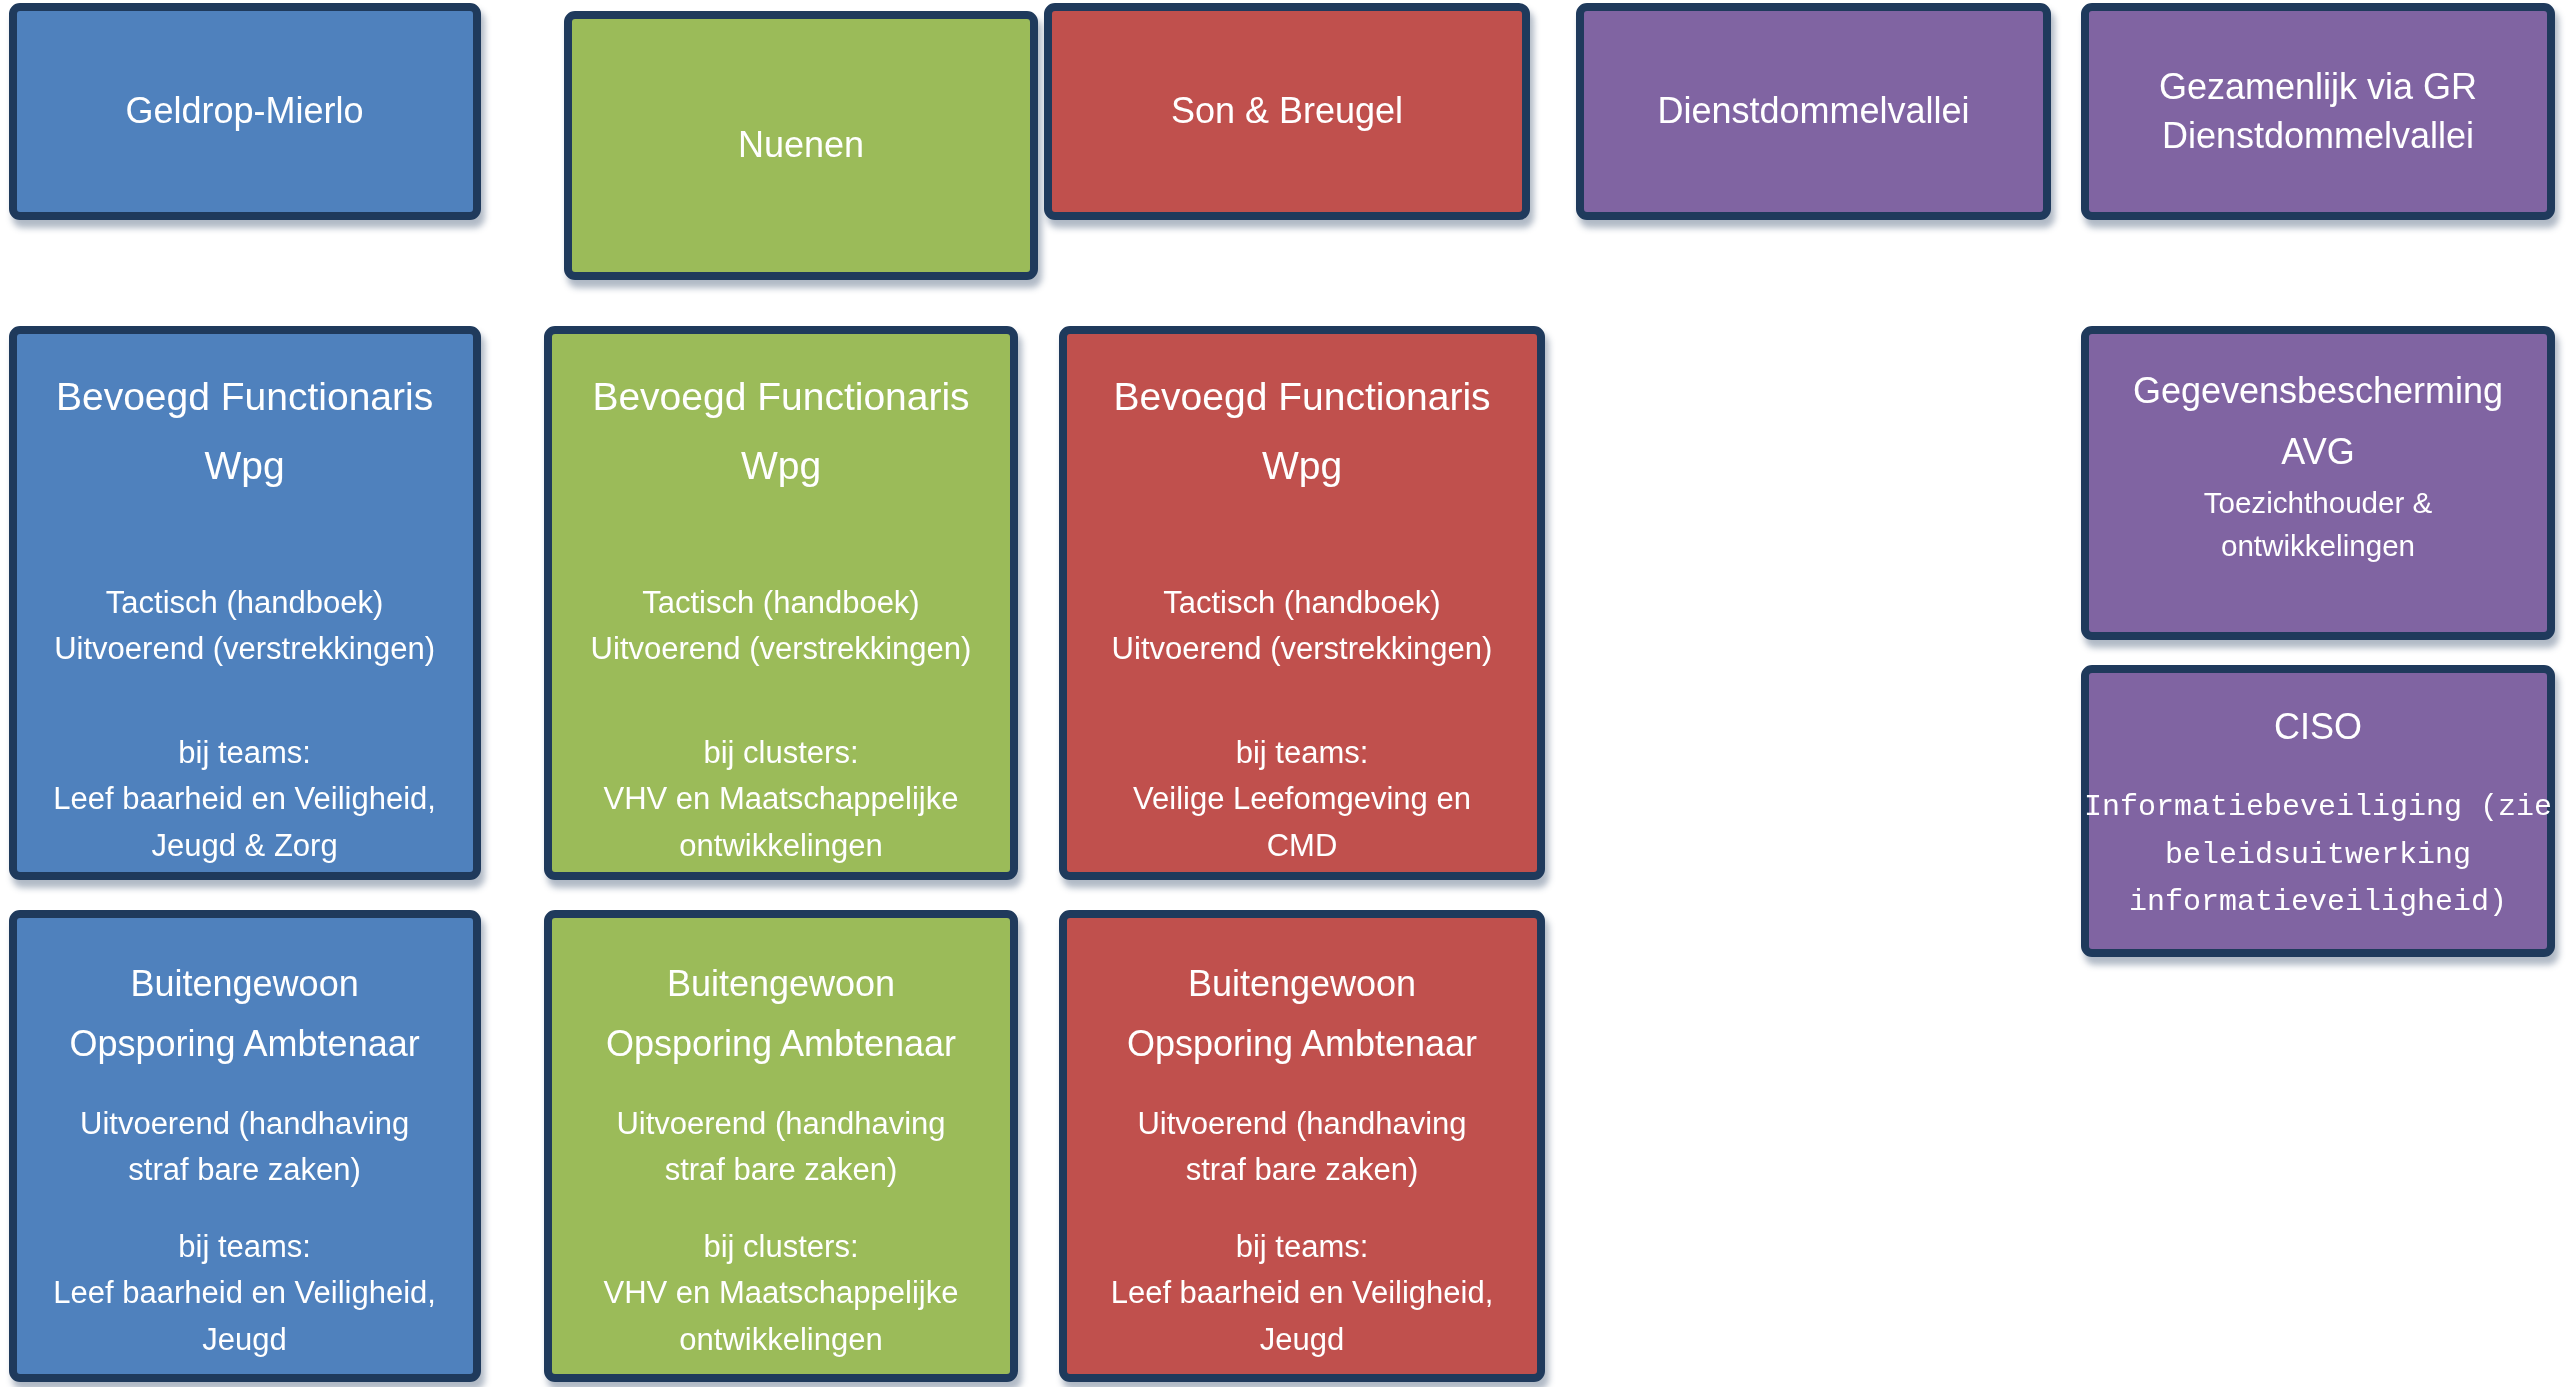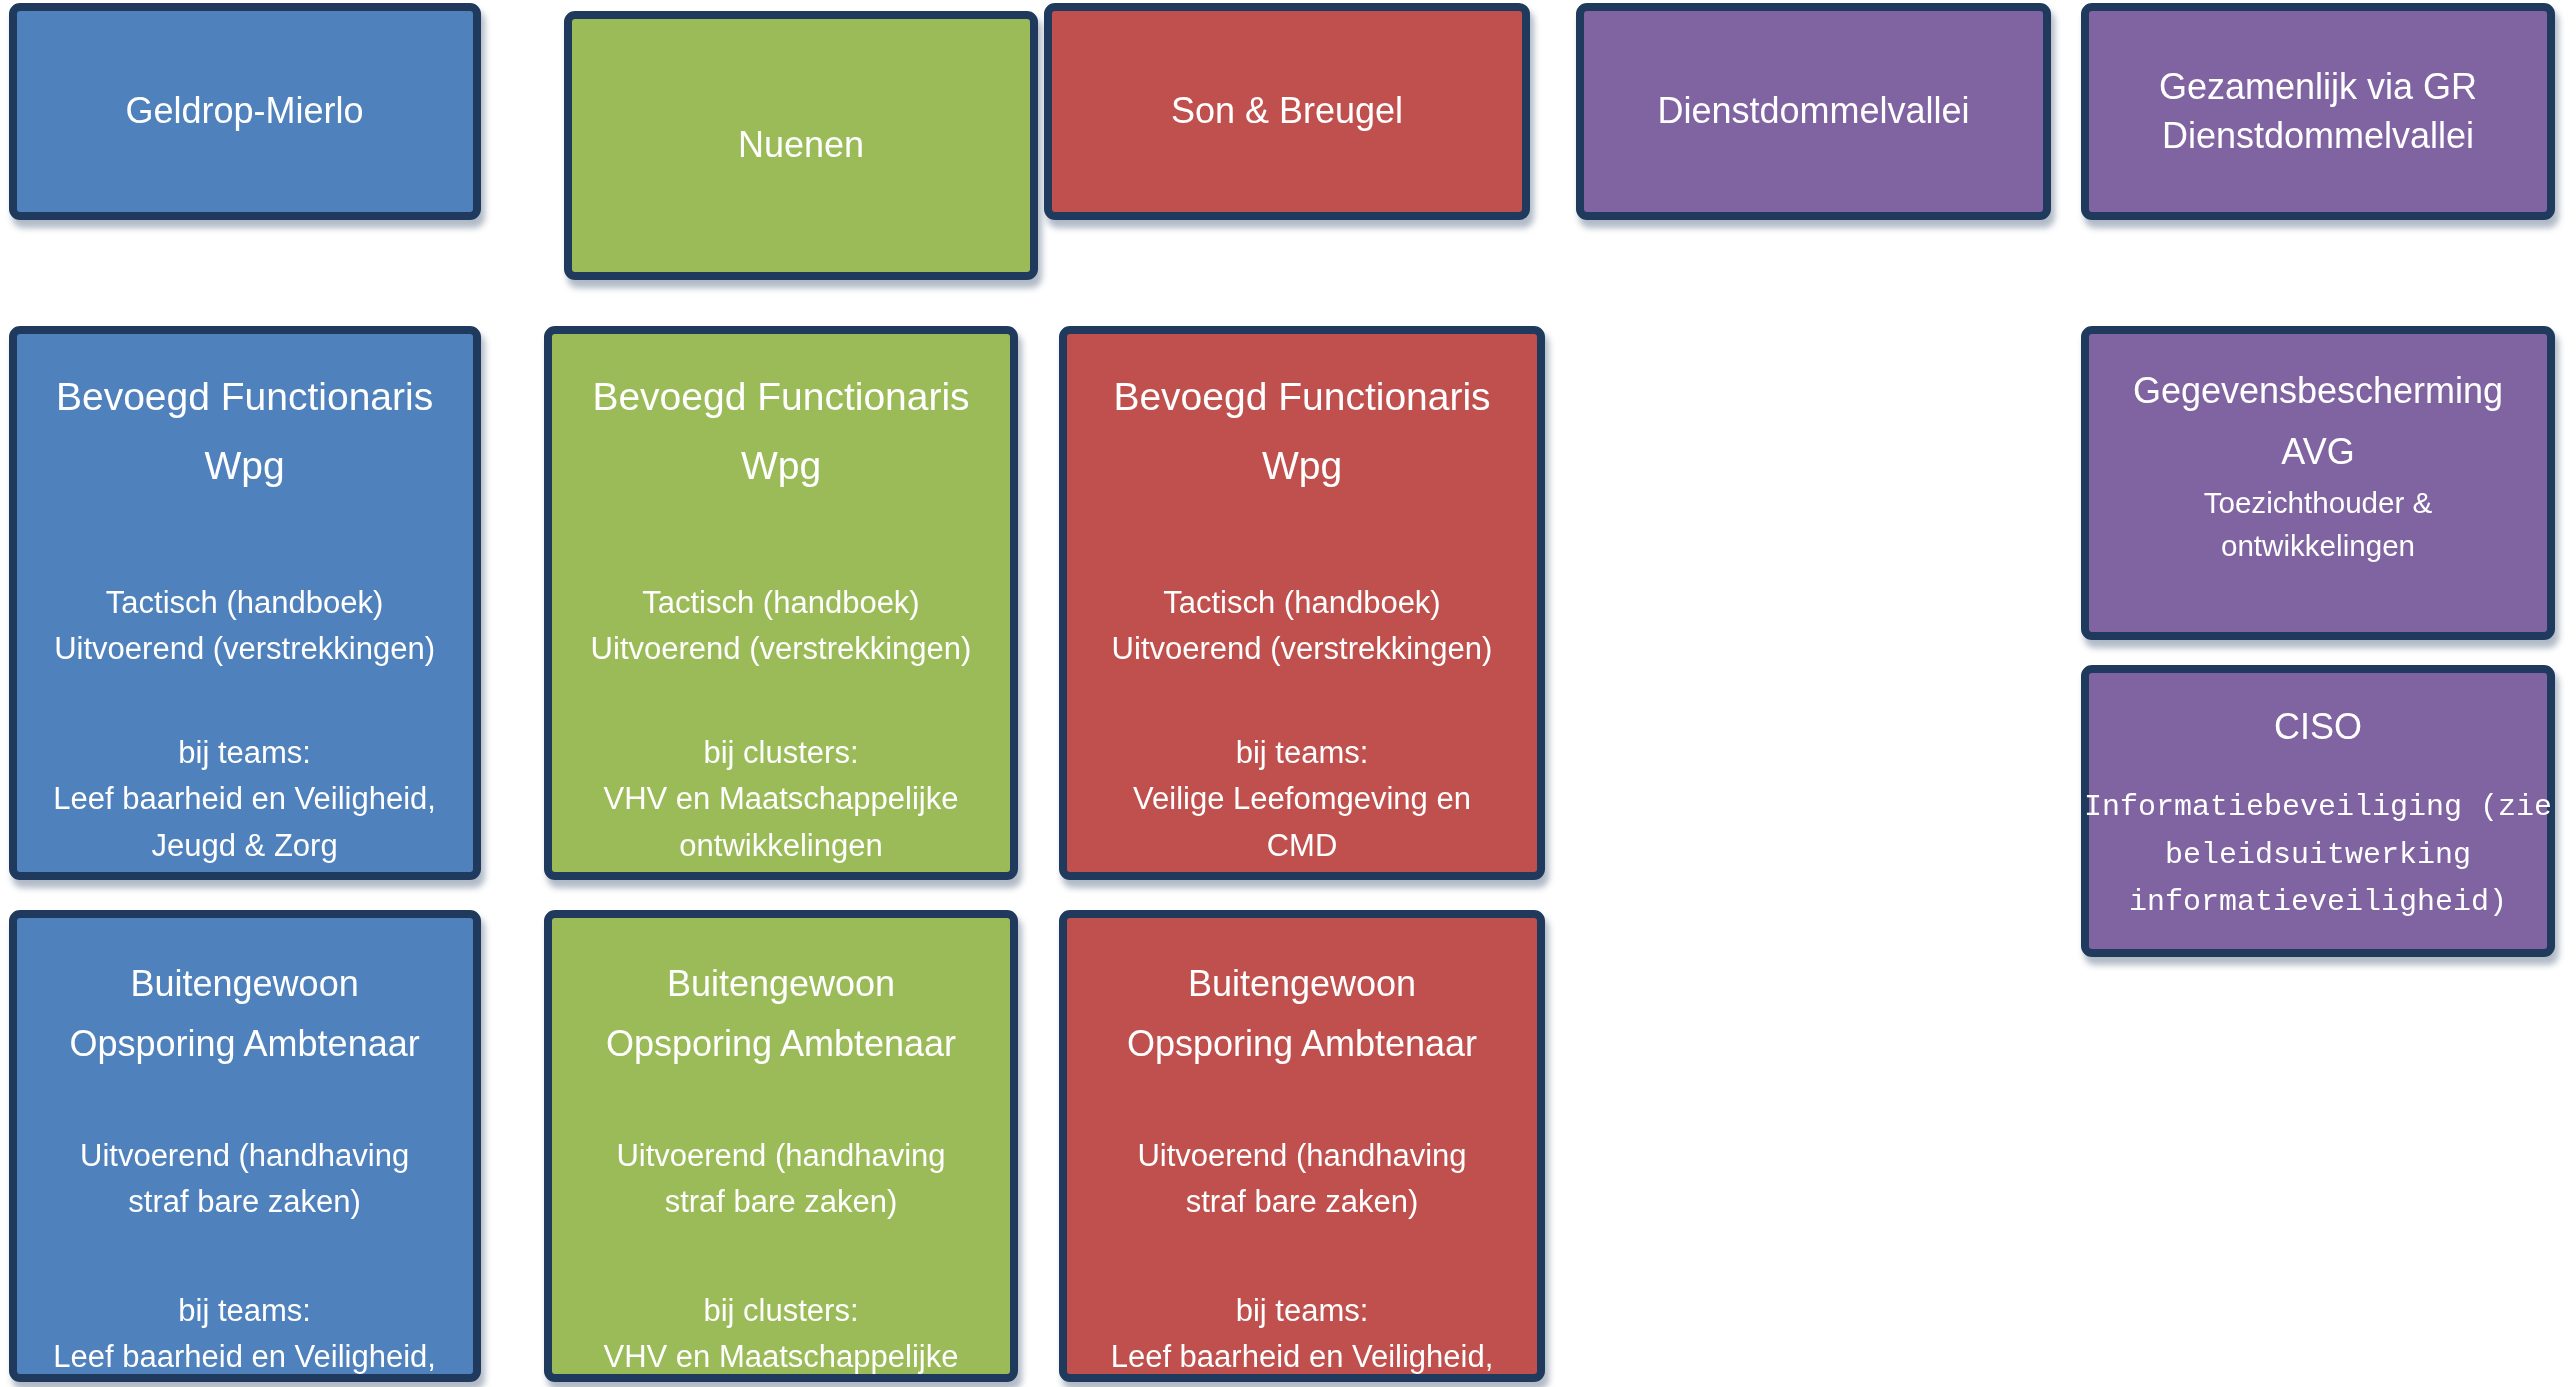--- a/index.html
+++ b/index.html
@@ -29,21 +29,21 @@
   .fill-red    { background:#c0504d; }
   .fill-purple { background:#8064a2; }
 
   .hdr { justify-content:center; font-size:36px; line-height:1.35; }
 
   .mid { padding-top:28px; }
   .mid .title  { font-size:39px; line-height:1.78; }
   .mid .tasks  { margin-top:79px; font-size:31px; line-height:1.5; }
   .mid .assign { margin-top:57px;  font-size:31px; line-height:1.5; }
 
-  .bot { padding-top:36px;gap:32px; }
+  .bot { padding-top:36px; }
   .bot .title  { font-size:36px; line-height:1.68; }
   .bot .tasks  { margin-top:26px; font-size:31px; line-height:1.5; }
   .bot .assign { margin-top:29.6px; font-size:31px; line-height:1.5; }
 
   .avg { padding-top:26px; }
   .avg .title    { font-size:36px; line-height:1.7; }
   .avg .subtitle { font-size:29.6px; line-height:1.45; }
 
   .ciso { padding-top:33px; }
   .ciso .title { font-size:36px; line-height:1.15; }

